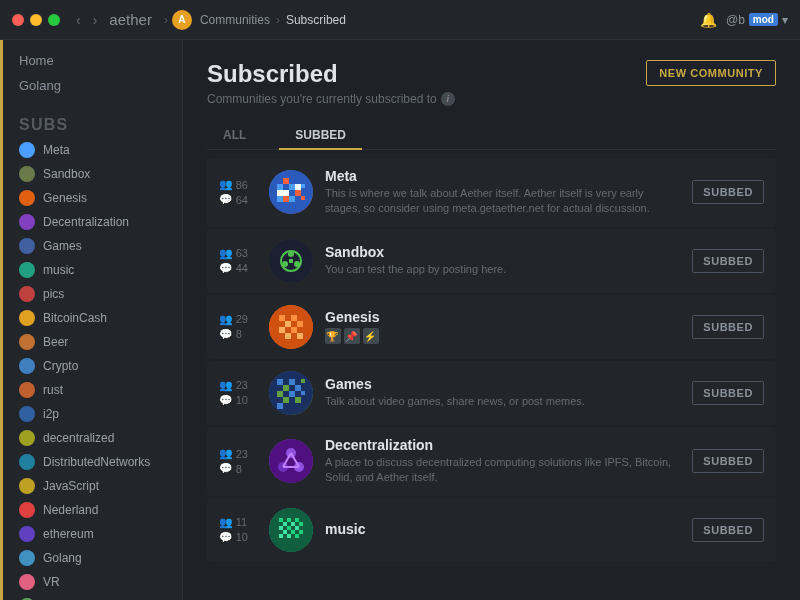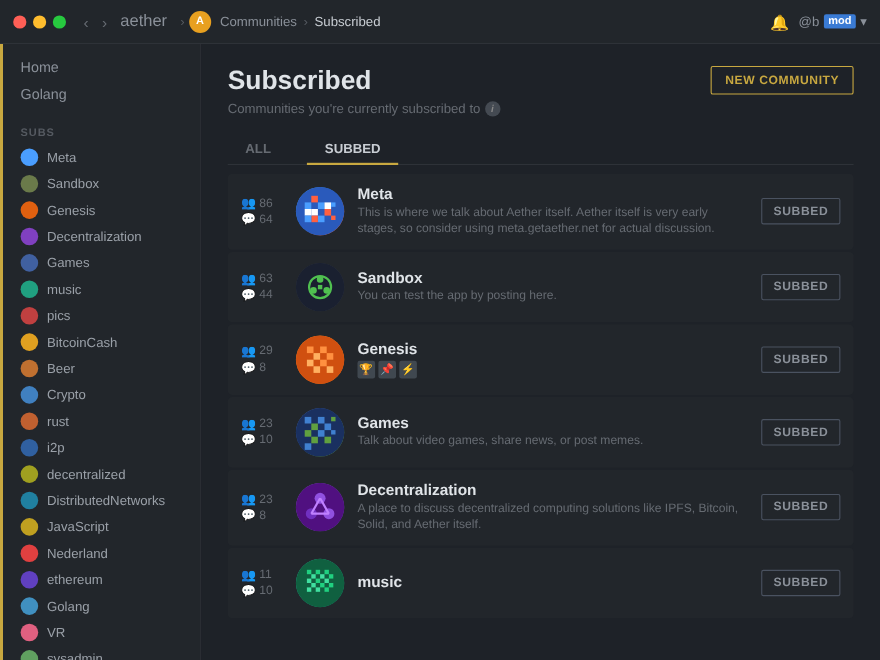--- a/index.html
+++ b/index.html
@@ -139,21 +139,21 @@
     }
     .sidebar-nav-item {
       padding: 5px 16px;
       font-size: 13px;
       color: #8a9099;
       cursor: pointer;
     }
 
     .sidebar-section-label {
       padding: 10px 16px 4px;
-      font-size: 10px;
+      font-size: 16px;
       font-weight: 700;
       color: #555a61;
       letter-spacing: 0.08em;
       display: flex;
       align-items: center;
       gap: 4px;
     }
 
     .sidebar-community {
       display: flex;

